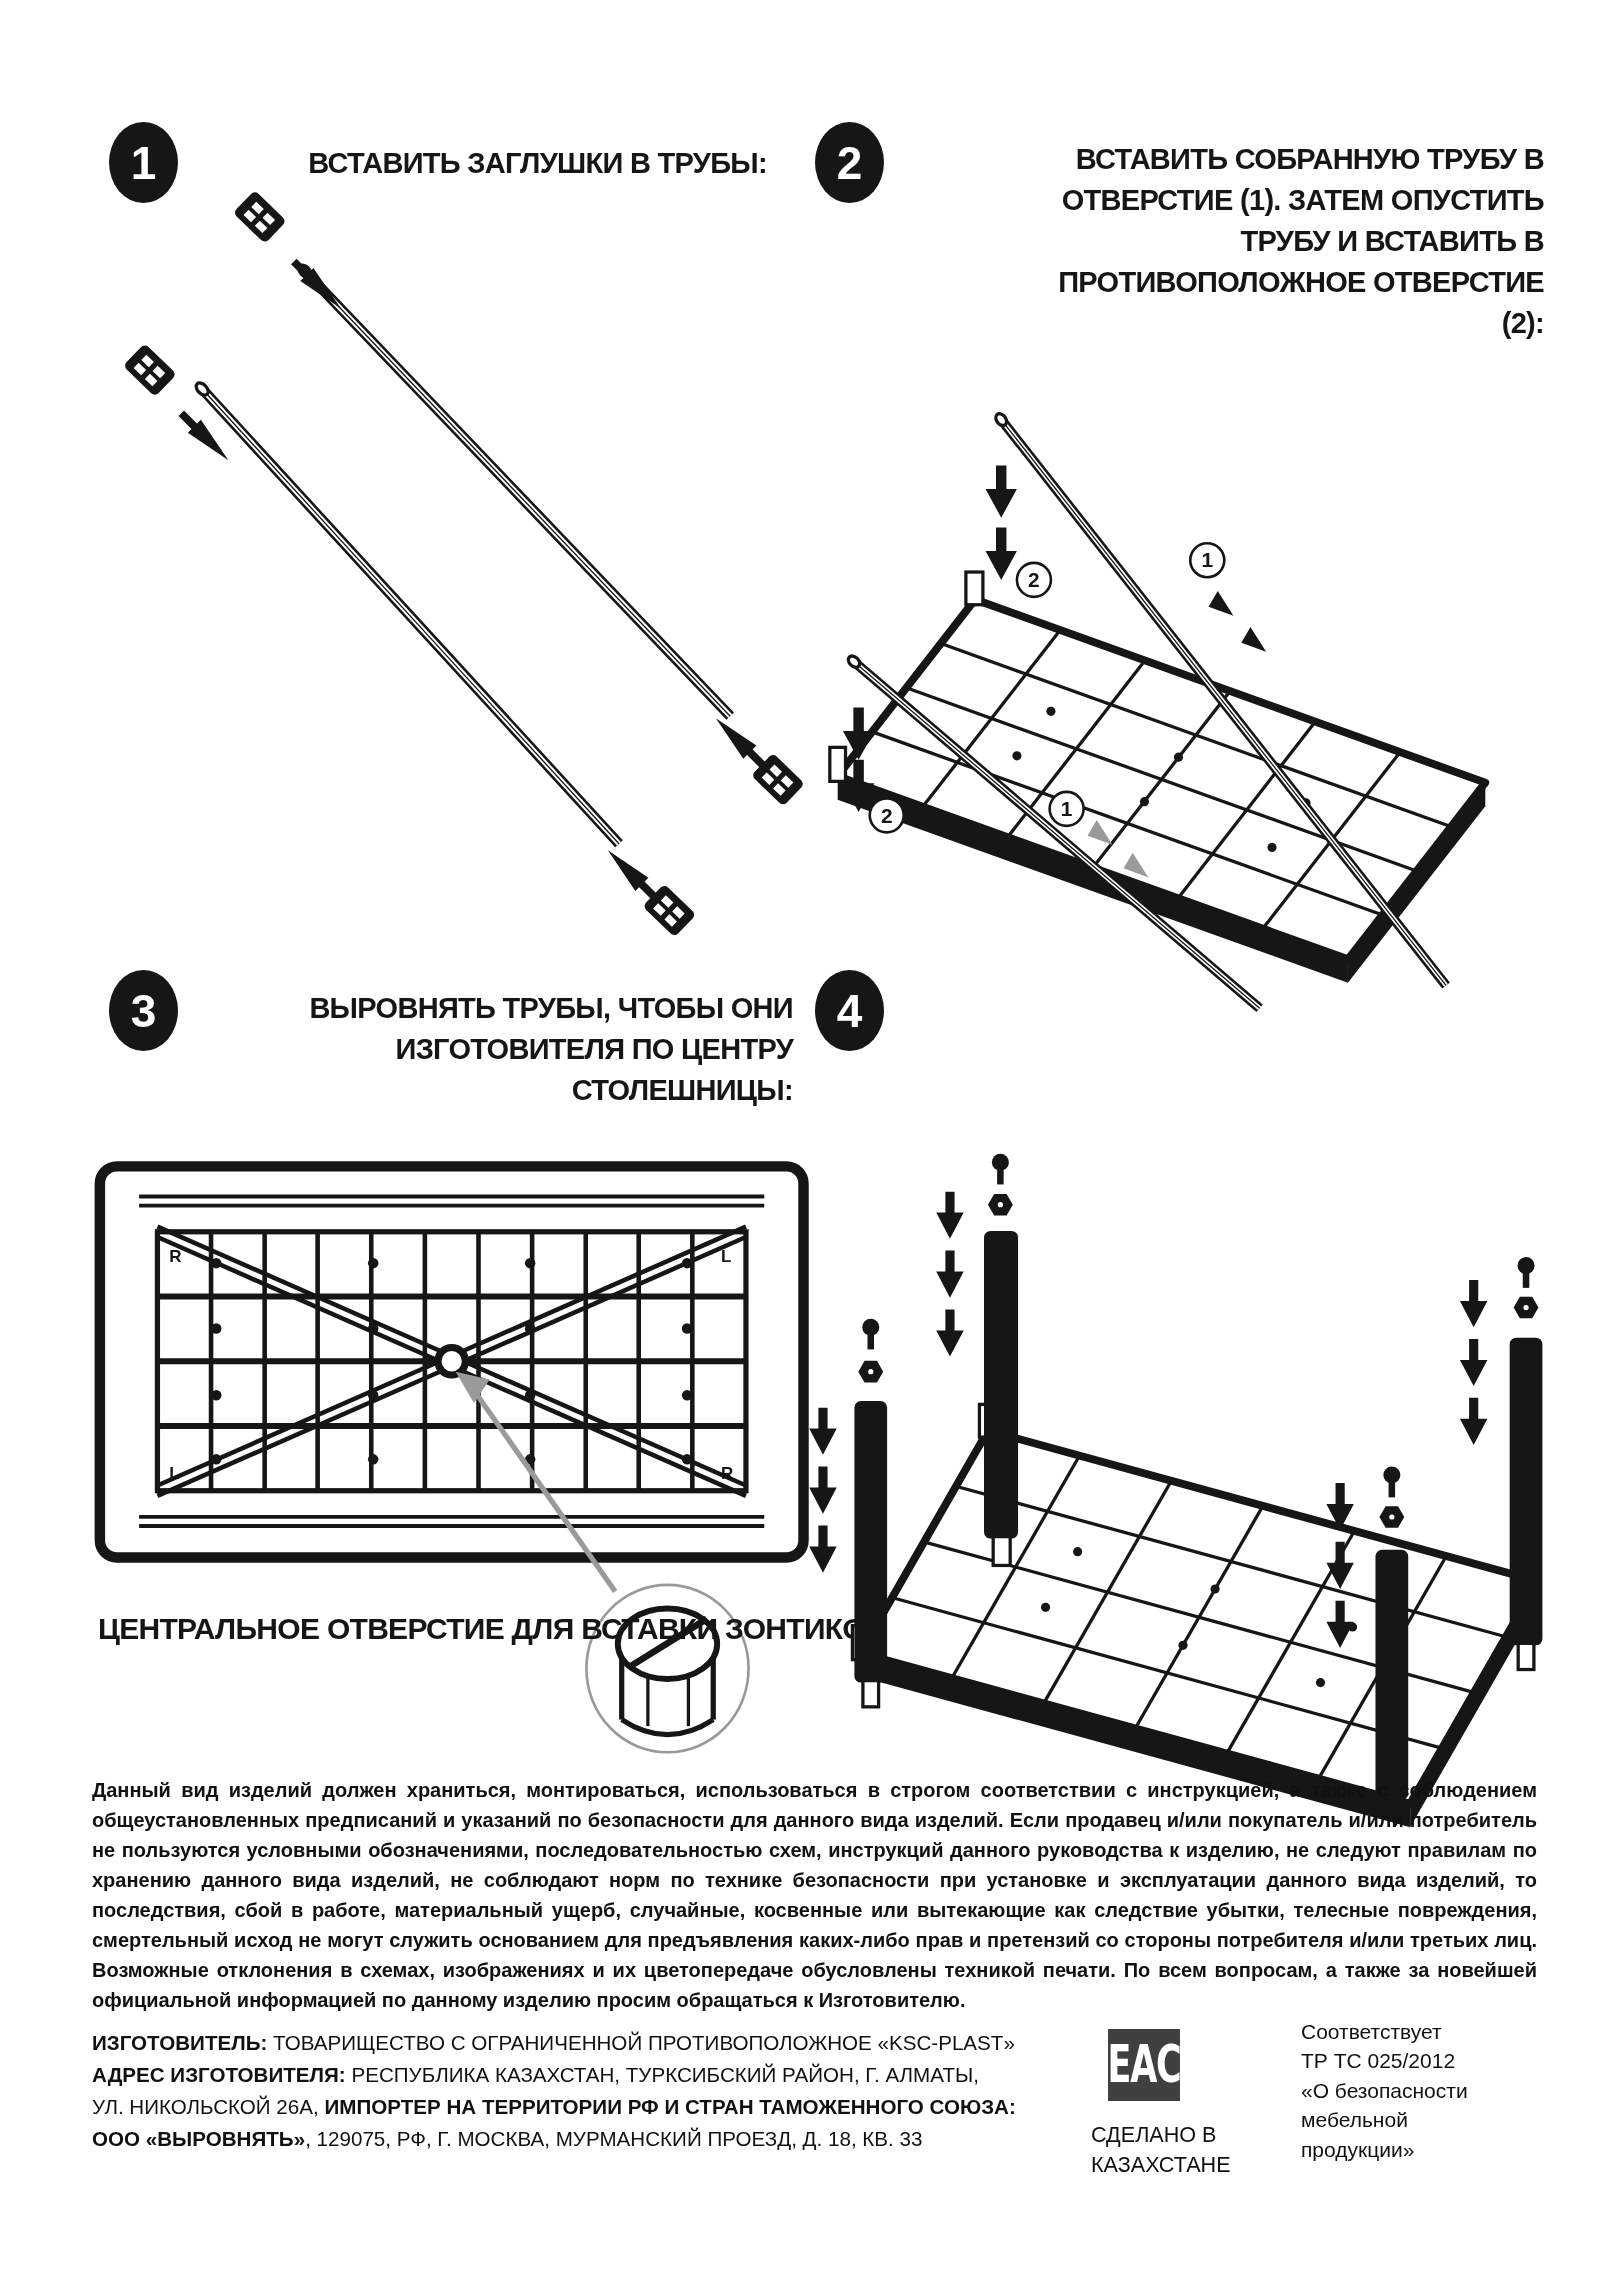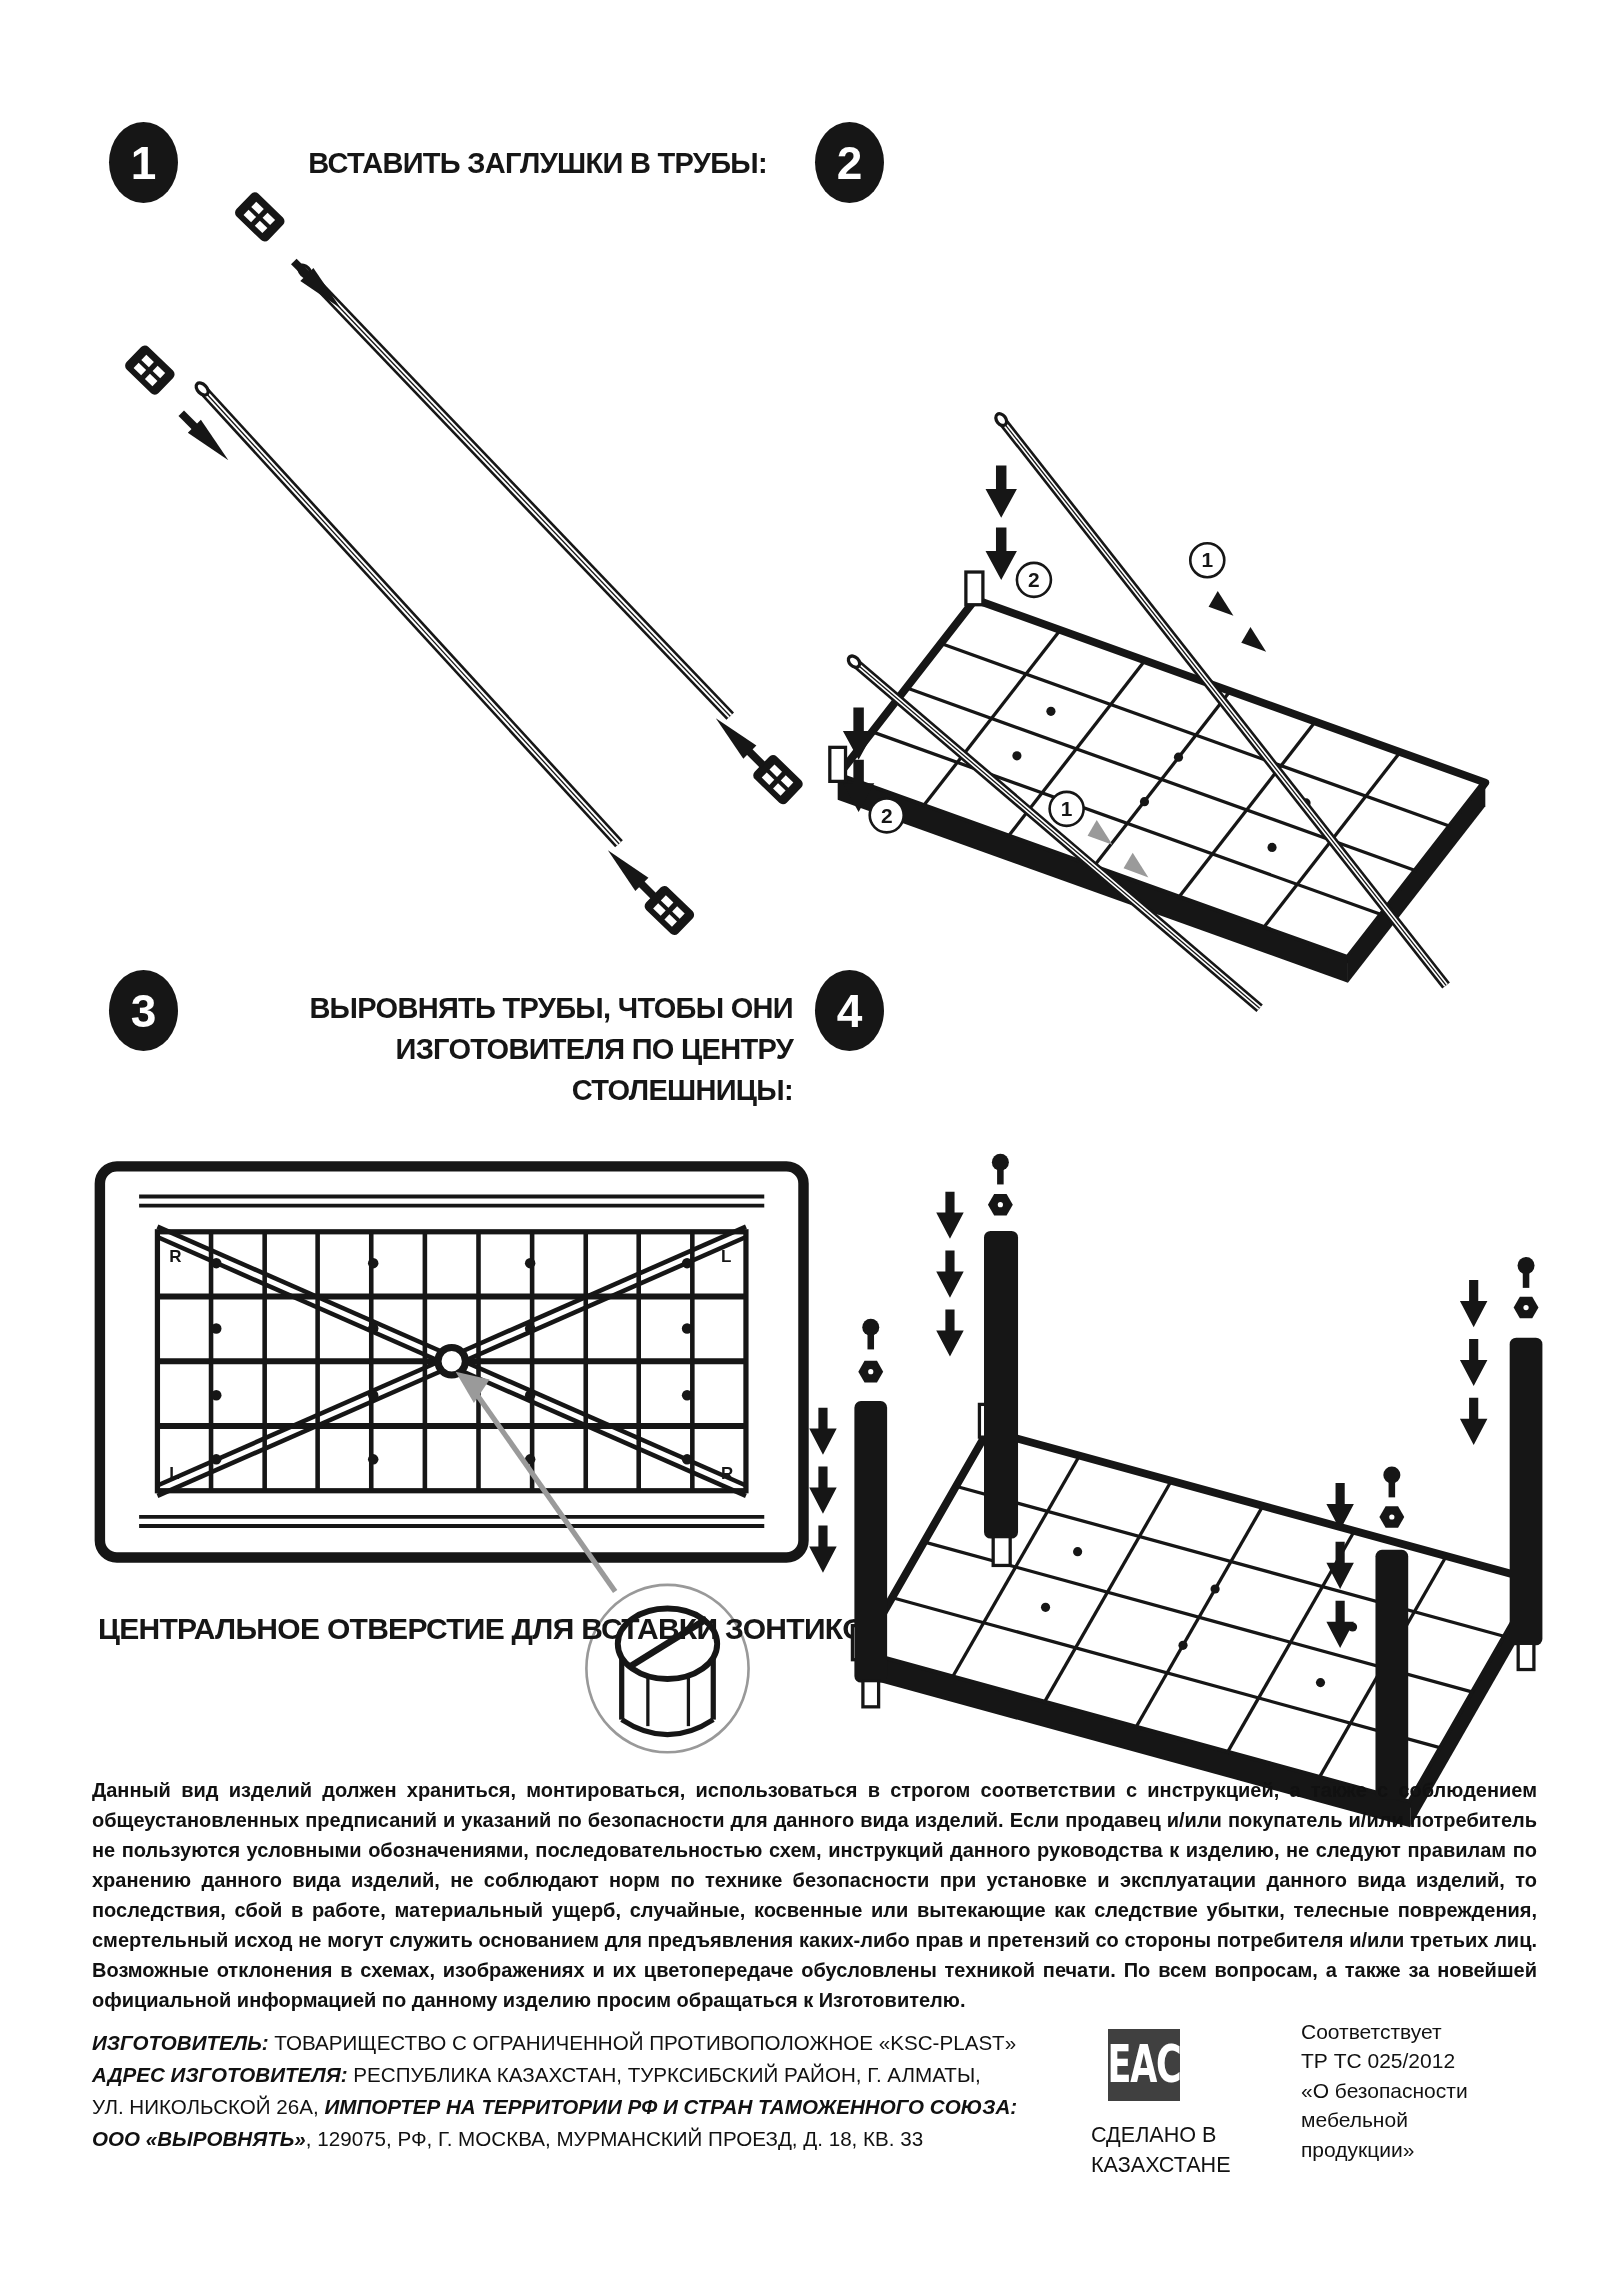--- a/index.html
+++ b/index.html
@@ -7,21 +7,21 @@
         font-family:"Liberation Sans",sans-serif;color:#161616;overflow:hidden;}
   .badge{position:absolute;width:69px;height:81px;background:#161616;border-radius:50%;
          color:#fff;font-size:46px;font-weight:700;display:flex;align-items:center;justify-content:center;}
   .step-title{position:absolute;font-size:29px;font-weight:700;letter-spacing:-0.7px;
               line-height:41px;white-space:pre-line;color:#161616;text-align:right;}
   .pre{white-space:pre-line;}
   .legal{position:absolute;left:92px;top:1775px;width:1445px;margin:0;font-size:20px;
          line-height:30px;text-align:justify;color:#111;font-weight:bold;}
   .maker{position:absolute;left:92px;top:2027px;width:982px;margin:0;font-size:20.6px;
          line-height:32px;color:#111;}
-  .b{font-weight:700;font-style:italic;}
+  .b{font-weight:700;}
   .eac{position:absolute;left:1108px;top:2029px;width:72px;height:72px;background:#404040;
        display:flex;align-items:center;justify-content:center;}
   .eac span{color:#fff;font-family:"DejaVu Sans",sans-serif;font-weight:700;font-size:35px;
             letter-spacing:-1.3px;transform:scaleY(1.45);display:inline-block;}
   .made-in{position:absolute;left:1091px;top:2120px;font-size:21.6px;line-height:30px;color:#111;}
   .compliance{position:absolute;left:1301px;top:2017px;font-size:21px;line-height:29.4px;color:#111;}
   .hole-label{position:absolute;left:98px;top:1604px;font-size:30px;font-weight:700;
               letter-spacing:-0.7px;line-height:50px;}
   svg{position:absolute;overflow:visible;}
   .ln{stroke:#161616;fill:none;}
@@ -32,20 +32,25 @@
 <div class="page">
 
   <div class="badge" style="left:109px;top:122px;">
     <span>1</span>
   </div>
   <div class="step-title" style="left:204px;top:143px;width:563px;">ВСТАВИТЬ ЗАГЛУШКИ В ТРУБЫ:</div>
 
   <div class="badge" style="left:815px;top:122px;">
     <span>2</span>
   </div>
+  <div class="step-title" style="left:916px;top:139px;width:628px;">ВСТАВИТЬ СОБРАННУЮ ТРУБУ В
+ОТВЕРСТИЕ (1). ЗАТЕМ ОПУСТИТЬ
+ТРУБУ И ВСТАВИТЬ В
+ПРОТИВОПОЛОЖНОЕ ОТВЕРСТИЕ
+(2):</div>
 
   <svg style="left:92px;top:196px;" width="982" height="759" viewBox="0 0 1500 1160">
     <defs>
       <g id="cap1">
         <rect x="-34" y="-24" width="68" height="48" rx="8" fill="#161616"></rect>
         <rect x="-20" y="-13" width="16" height="11" fill="#fff"></rect>
         <rect x="-20" y="4" width="16" height="11" fill="#fff"></rect>
         <rect x="4" y="-13" width="16" height="11" fill="#fff"></rect>
         <rect x="4" y="4" width="16" height="11" fill="#fff"></rect>
       </g>

